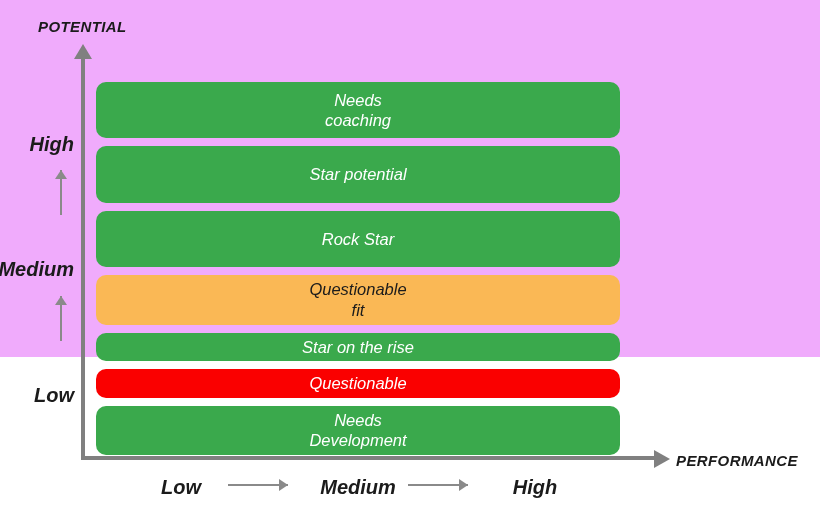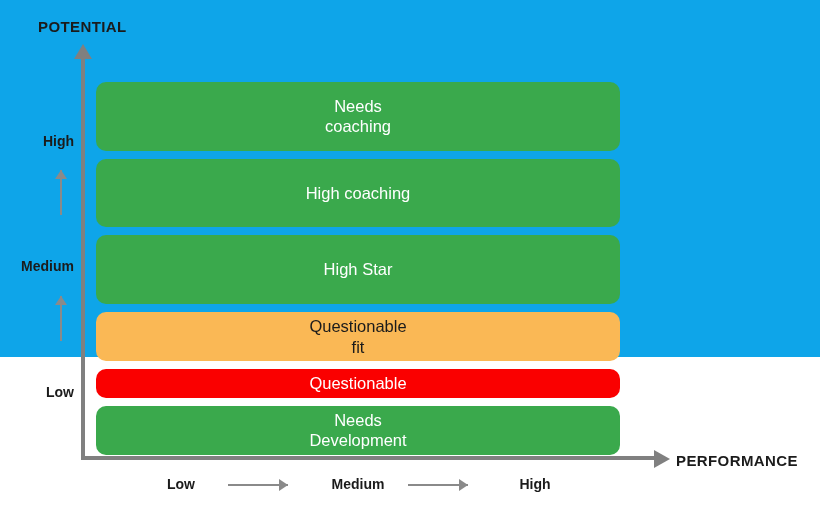--- a/index.html
+++ b/index.html
@@ -11,21 +11,22 @@
   body {
     font-family: "Liberation Sans", "DejaVu Sans", sans-serif;
     width: 820px;
     height: 506px;
     overflow: hidden;
   }
   #canvas {
     position: relative;
     width: 820px;
     height: 357px;
-    background: #0ea5e9;
+    background: #f0abfc;
+    font-style: italic;
   }
 
   
   .axis-title {
     position: absolute;
     font-weight: bold;
     font-size: 15px;
     letter-spacing: 0.4px;
     color: #1b1b1b;
     white-space: nowrap;
@@ -74,21 +75,21 @@
     height: 0;
     border-top: 9px solid transparent;
     border-bottom: 9px solid transparent;
     border-left: 16px solid #808080;
   }
 
   
   .tick-label {
     position: absolute;
     font-weight: bold;
-    font-size: 14px;
+    font-size: 20px;
     color: #1b1b1b;
     white-space: nowrap;
   }
   .y-tick {
     text-align: right;
     right: 746px; 
   }
   #y-tick-high   { top: 133px; }
   #y-tick-medium { top: 258px; }
   #y-tick-low    { top: 384px; }
@@ -203,33 +204,36 @@
   <div class="mini-arrow-h" id="mini-arrow-right-2"></div>
 
   <div id="grid">
 
     <div class="cell c-green">
       <span class="cell-label">Needs
 coaching</span>
     </div>
 
     <div class="cell c-green">
-      <span class="cell-label">High coaching</span>
-    </div>
-
-    <div class="cell c-green">
-      <span class="cell-label">High Star</span>
+      <span class="cell-label">Star potential</span>
+    </div>
+
+    <div class="cell c-green">
+      <span class="cell-label">Rock Star</span>
     </div>
 
     <div class="cell c-orange">
       <span class="cell-label">Questionable
 fit</span>
     </div>
 
 
+    <div class="cell c-green">
+      <span class="cell-label">Star on the rise</span>
+    </div>
 
     <div class="cell c-red">
       <span class="cell-label">Questionable</span>
     </div>
 
 
     <div class="cell c-green">
       <span class="cell-label">Needs
 Development</span>
     </div>

